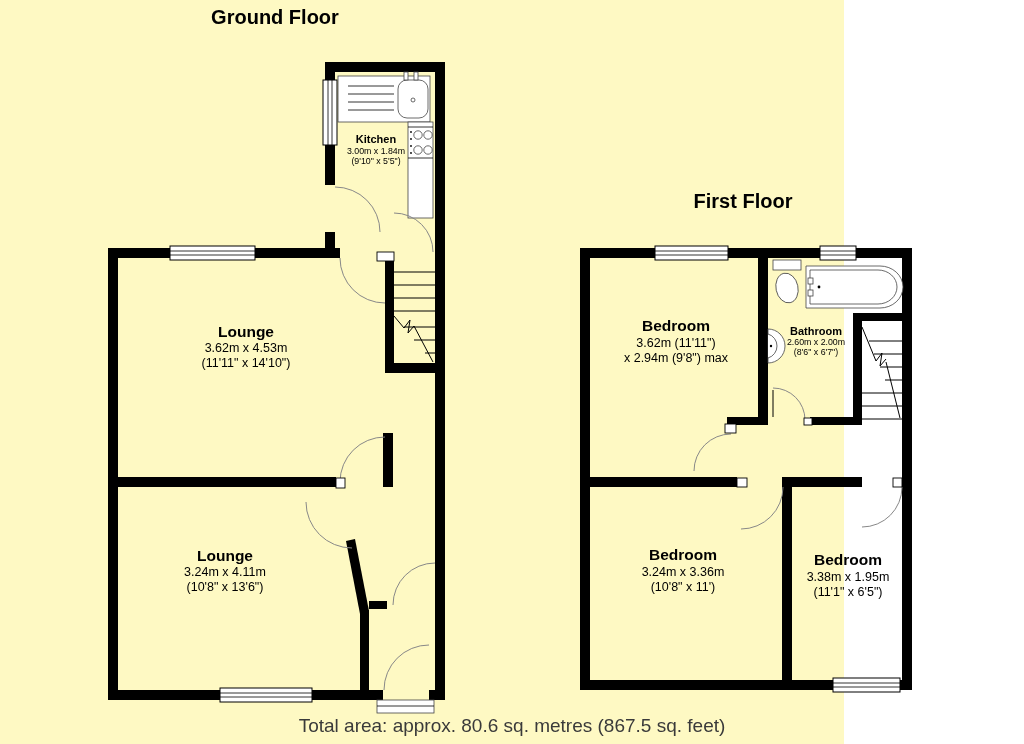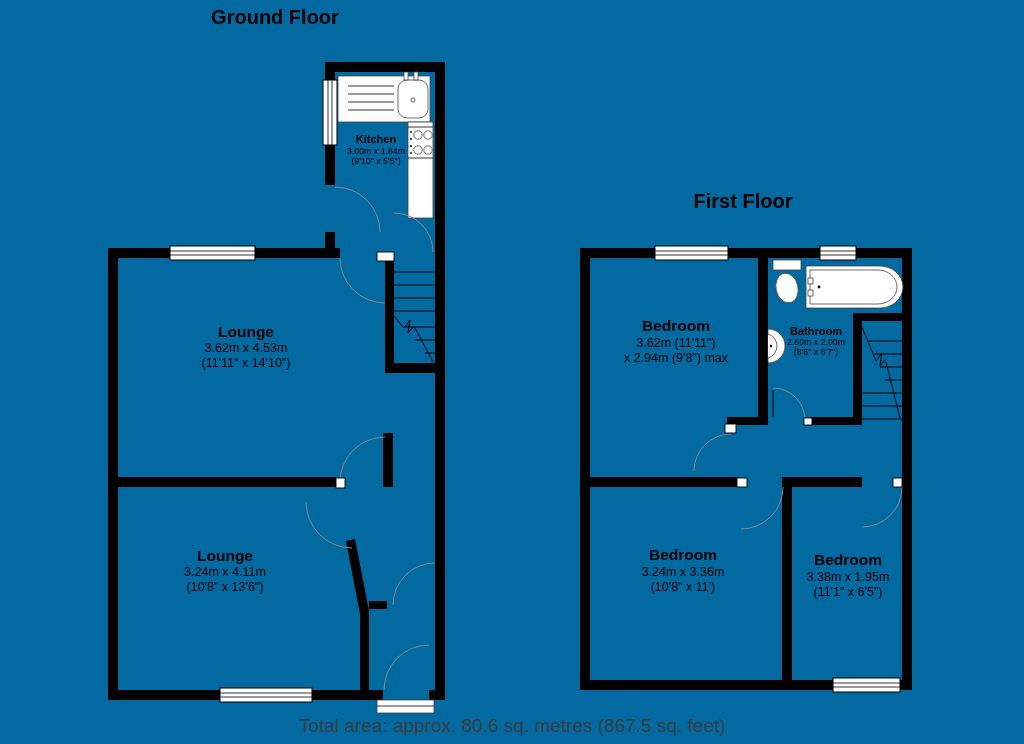--- a/index.html
+++ b/index.html
@@ -1,16 +1,16 @@
 <!DOCTYPE html>
 <html><head>
 <meta charset="utf-8">
 <style>
   html,body{margin:0;padding:0;background:#ffffff;}
-  .page{position:relative;width:1024px;height:744px;background:#0369a1;font-family:"Liberation Sans",sans-serif;}
+  .page{position:relative;width:844px;height:744px;background:#fef9c3;font-family:"Liberation Sans",sans-serif;}
   svg{display:block;}
   .wall{fill:#000;stroke:none;}
   .thin{stroke:#000;stroke-width:1;fill:none;}
   .fixture-thin{stroke:#444;stroke-width:0.8;fill:#fff;}
   .door{stroke:#888;stroke-width:1;fill:none;}
   .leaf{fill:#fff;stroke:#000;stroke-width:0.9;}
   .win{fill:#fff;stroke:#000;stroke-width:1;}
   .winline{stroke:#000;stroke-width:0.8;}
   .tread{stroke:#000;stroke-width:1;}
   text{fill:#000;}

